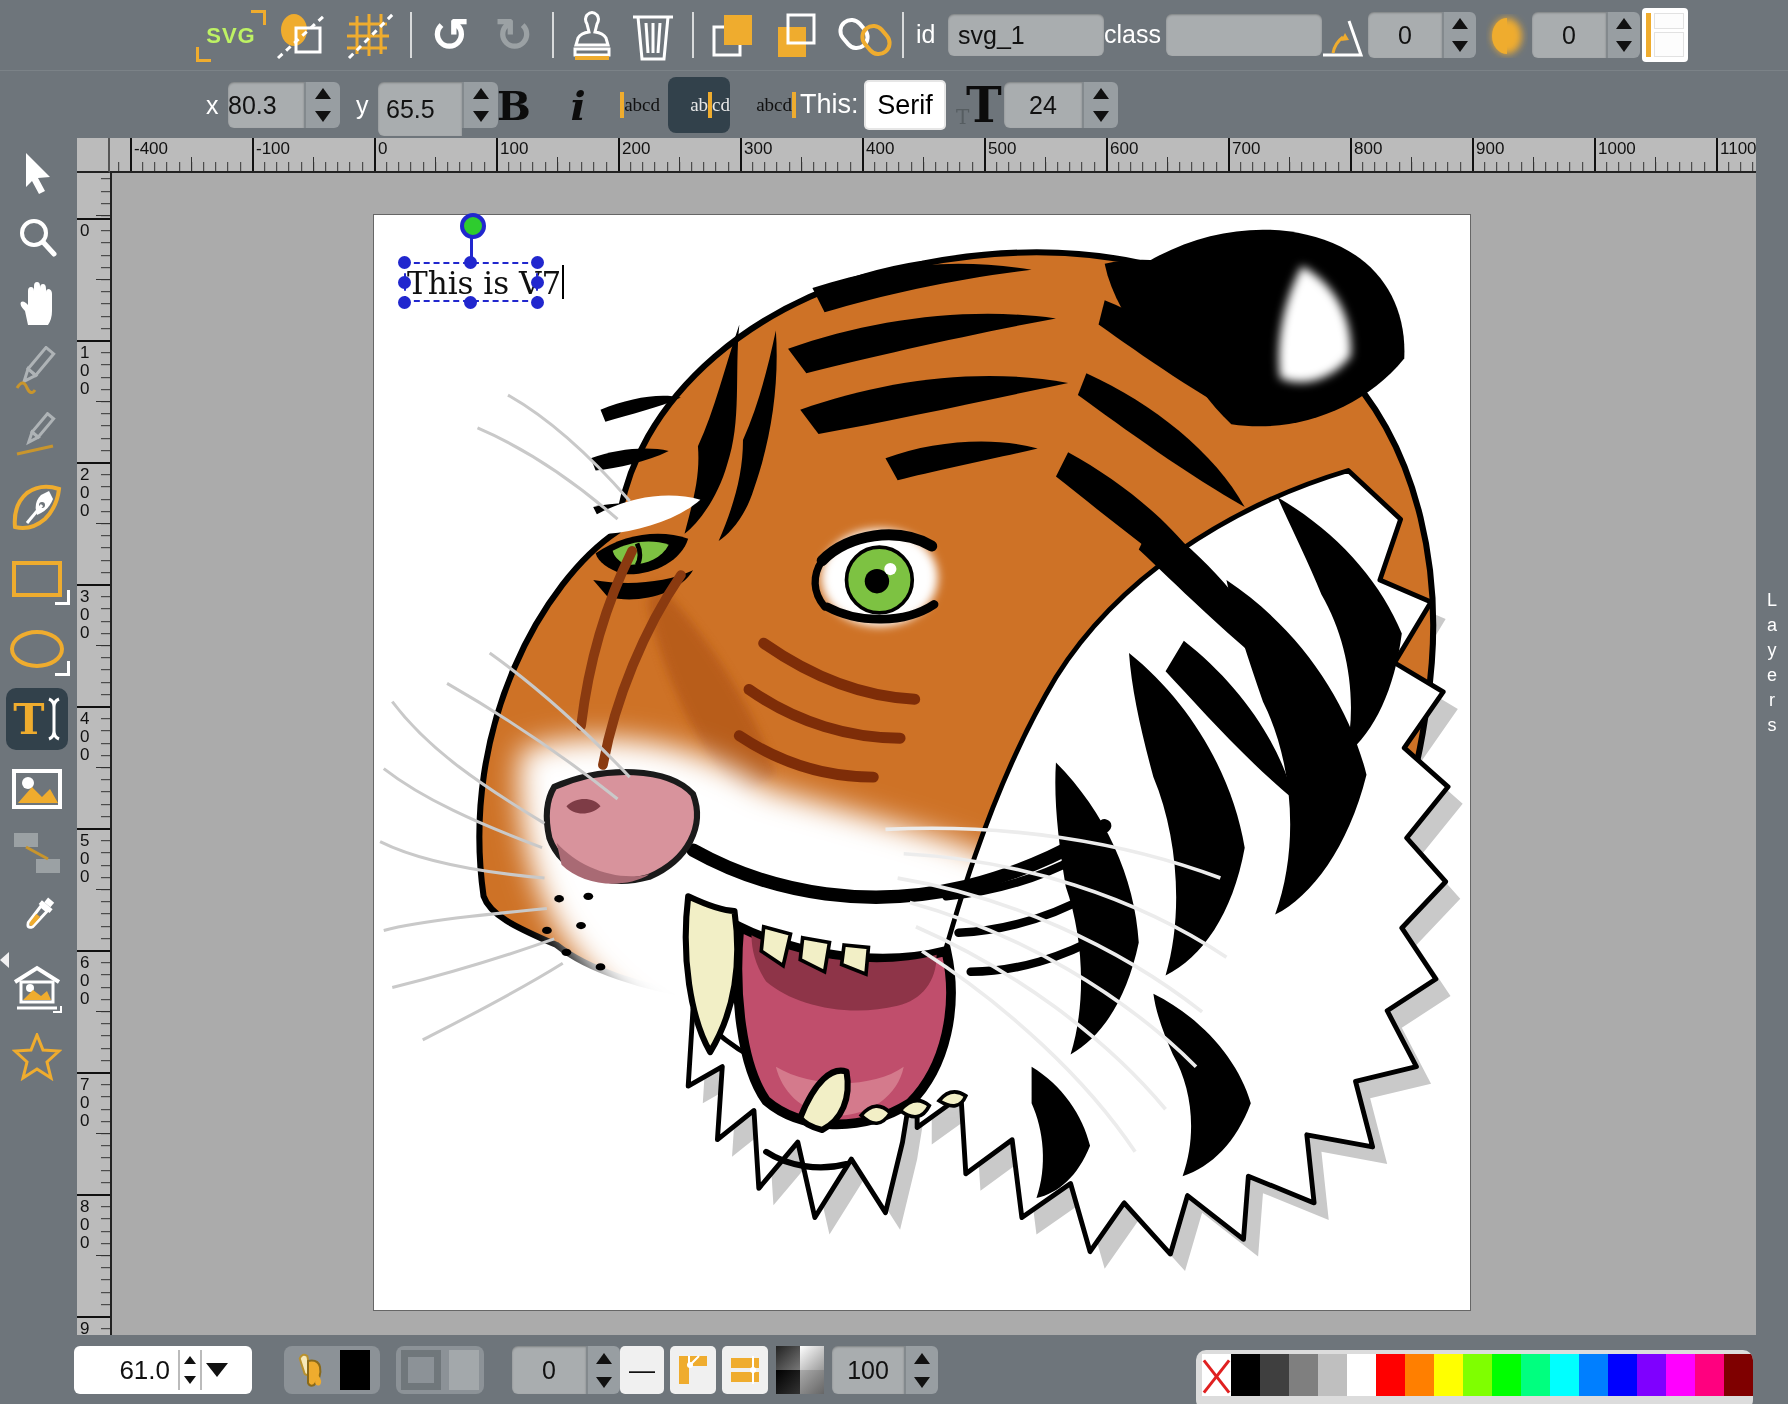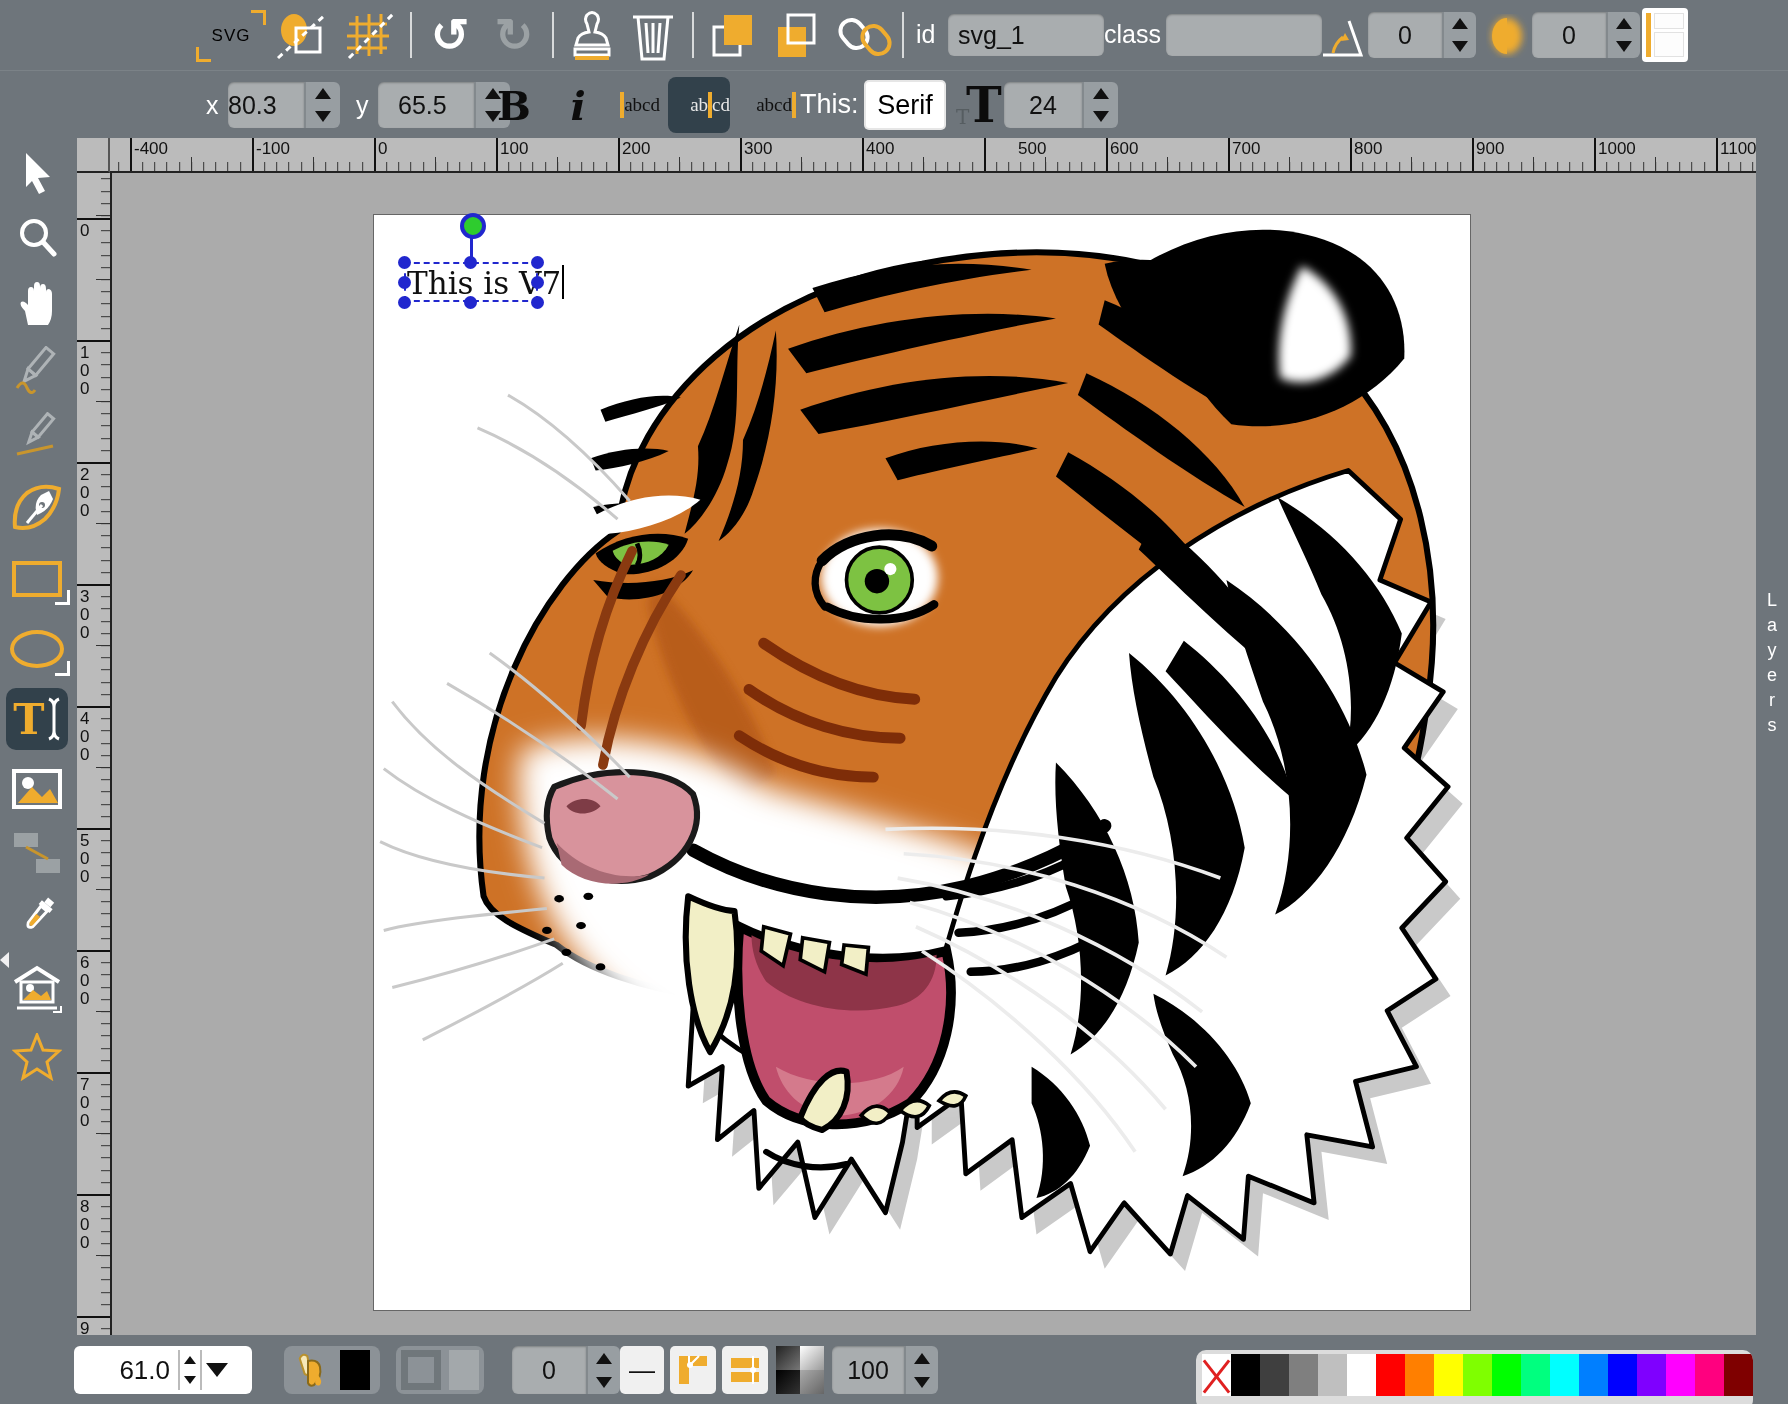--- a/index.html
+++ b/index.html
@@ -16,21 +16,21 @@
         display:flex;align-items:center;box-shadow:inset 0 1px 2px rgba(0,0,0,.25)}
   .spin{background:#989EA2;border-radius:0 6px 6px 0;display:flex;flex-direction:column;
         align-items:center;justify-content:space-around;border-left:2px solid #83898d}
   .tri-up{width:0;height:0;border-left:8px solid transparent;border-right:8px solid transparent;border-bottom:11px solid #111}
   .tri-dn{width:0;height:0;border-left:8px solid transparent;border-right:8px solid transparent;border-top:11px solid #111}
   #logoBtn{left:10px;top:5px;width:186px;height:58px;border:2px solid #BCC0C2;
            display:flex;align-items:center;gap:6px;padding-left:6px;box-sizing:border-box;cursor:pointer}
   #logoBtn .lbl{color:#fff;font-size:27px}
   #logoBtn .car{width:0;height:0;border-left:10px solid transparent;border-right:10px solid transparent;border-top:12px solid #fff;margin-left:2px}
   .icoBtn{display:flex;align-items:center;justify-content:center;cursor:pointer}
-  .svgtxt{color:#000000;font-weight:normal;font-size:17px;letter-spacing:1px;position:relative;padding:4px 6px}
+  .svgtxt{color:#bef264;font-weight:bold;font-size:22px;letter-spacing:1px;position:relative;padding:4px 6px}
   .cornTR{position:absolute;right:-2px;top:-4px;width:12px;height:12px;border-top:3px solid #EFAC2E;border-right:3px solid #EFAC2E}
   .cornBL{position:absolute;left:-2px;bottom:-4px;width:12px;height:12px;border-bottom:3px solid #EFAC2E;border-left:3px solid #EFAC2E}
   
   .anchorBtn{height:56px;display:flex;align-items:center;justify-content:flex-end;border-radius:8px;cursor:pointer}
   .anchorBtn .smp{font-family:"Liberation Serif",serif;font-size:19px;color:#101010}
   .anchorBtn .bar{width:4px;height:26px;background:#EFAC2E}
   .selDark{background:#32414B}
   .whiteBtn{background:#fff;border-radius:3px;color:#000000;display:flex;align-items:center;justify-content:center;
             box-shadow:0 0 0 2px #e6e6e6;cursor:pointer}
   
@@ -230,21 +230,21 @@
   <div class="abs" style="left:228px;top:11px;display:flex">
     <div class="gbox" style="width:76px;height:46px;border-radius:6px 0 0 6px">80.3</div>
     <div class="spin" style="width:34px;height:46px">
         <div class="tri-up"></div>
         <div class="tri-dn"></div>
       </div>
   </div>
 
   <span class="abs wlab" style="left:356px;top:20px">y</span>
   <div class="abs" style="left:378px;top:11px;display:flex">
-    <div class="gbox" style="width:76px;height:46px;padding-left:20px;border-radius:6px 0 0 6px">65.5</div>
+    <div class="gbox" style="width:76px;height:54px;padding-left:8px;border-radius:6px 0 0 6px">65.5</div>
     <div class="spin" style="width:34px;height:46px">
         <div class="tri-up"></div>
         <div class="tri-dn"></div>
       </div>
   </div>
 
   <div class="abs icoBtn" style="left:492px;top:8px;width:44px;height:52px;font-family:'DejaVu Serif',serif;font-weight:bold;font-size:40px;color:#0c0c0c">B</div>
   <div class="abs icoBtn" style="left:560px;top:8px;width:36px;height:52px;font-family:'DejaVu Serif',serif;font-style:italic;font-weight:bold;font-size:40px;color:#0c0c0c">i</div>
 
   <div class="abs anchorBtn" style="left:608px;top:6px;width:52px">
@@ -390,21 +390,21 @@
     <div class="hlab" style="left: 301px;">0</div>
     <div class="htick" style="left: 419px;"></div>
     <div class="hlab" style="left: 423px;">100</div>
     <div class="htick" style="left: 541px;"></div>
     <div class="hlab" style="left: 545px;">200</div>
     <div class="htick" style="left: 663px;"></div>
     <div class="hlab" style="left: 667px;">300</div>
     <div class="htick" style="left: 785px;"></div>
     <div class="hlab" style="left: 789px;">400</div>
     <div class="htick" style="left: 907px;"></div>
-    <div class="hlab" style="left: 941px;">500</div>
+    <div class="hlab" style="left: 911px;">500</div>
     <div class="htick" style="left: 1029px;"></div>
     <div class="hlab" style="left: 1033px;">600</div>
     <div class="htick" style="left: 1151px;"></div>
     <div class="hlab" style="left: 1155px;">700</div>
     <div class="htick" style="left: 1273px;"></div>
     <div class="hlab" style="left: 1277px;">800</div>
     <div class="htick" style="left: 1395px;"></div>
     <div class="hlab" style="left: 1399px;">900</div>
     <div class="htick" style="left: 1517px;"></div>
     <div class="hlab" style="left: 1521px;">1000</div>

